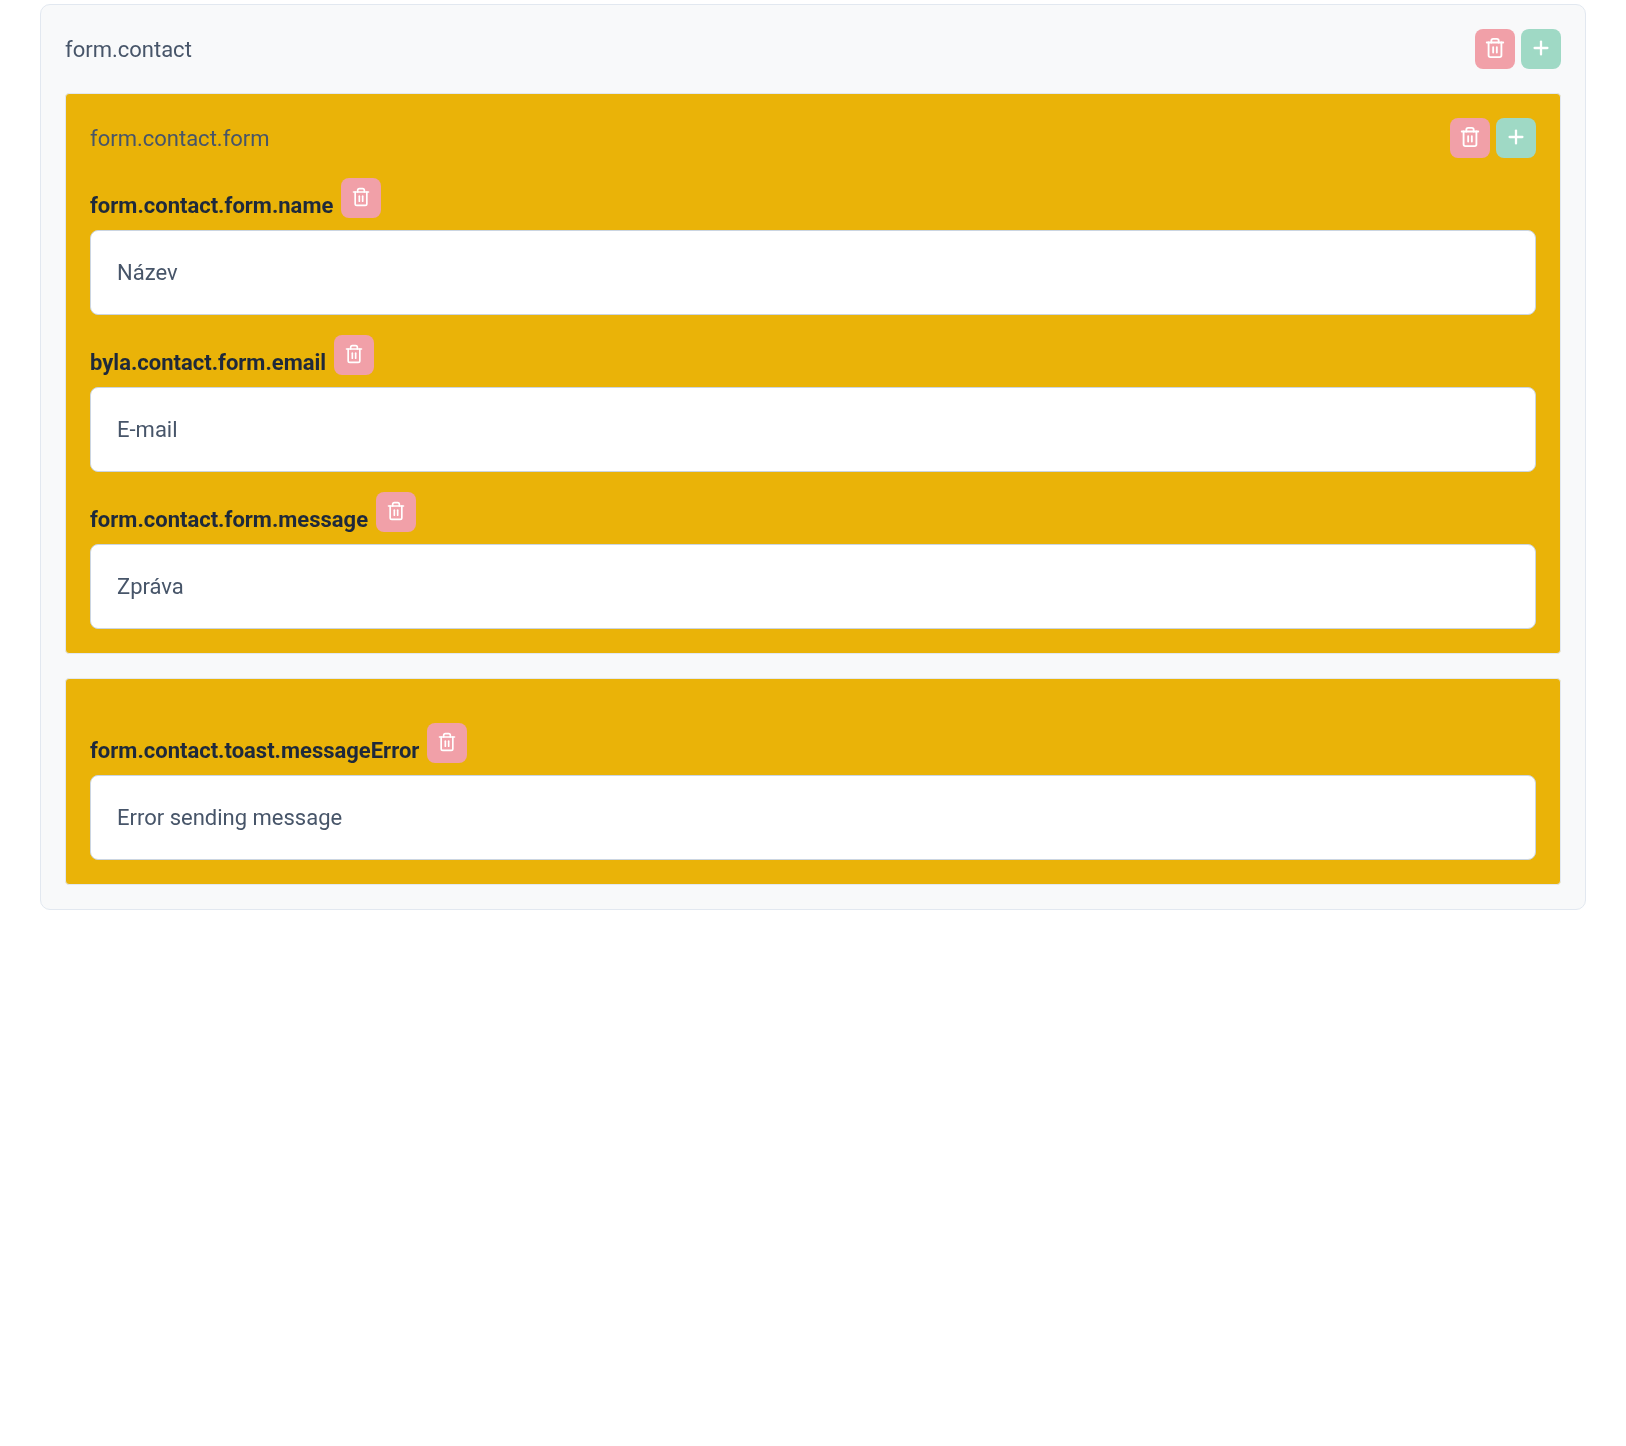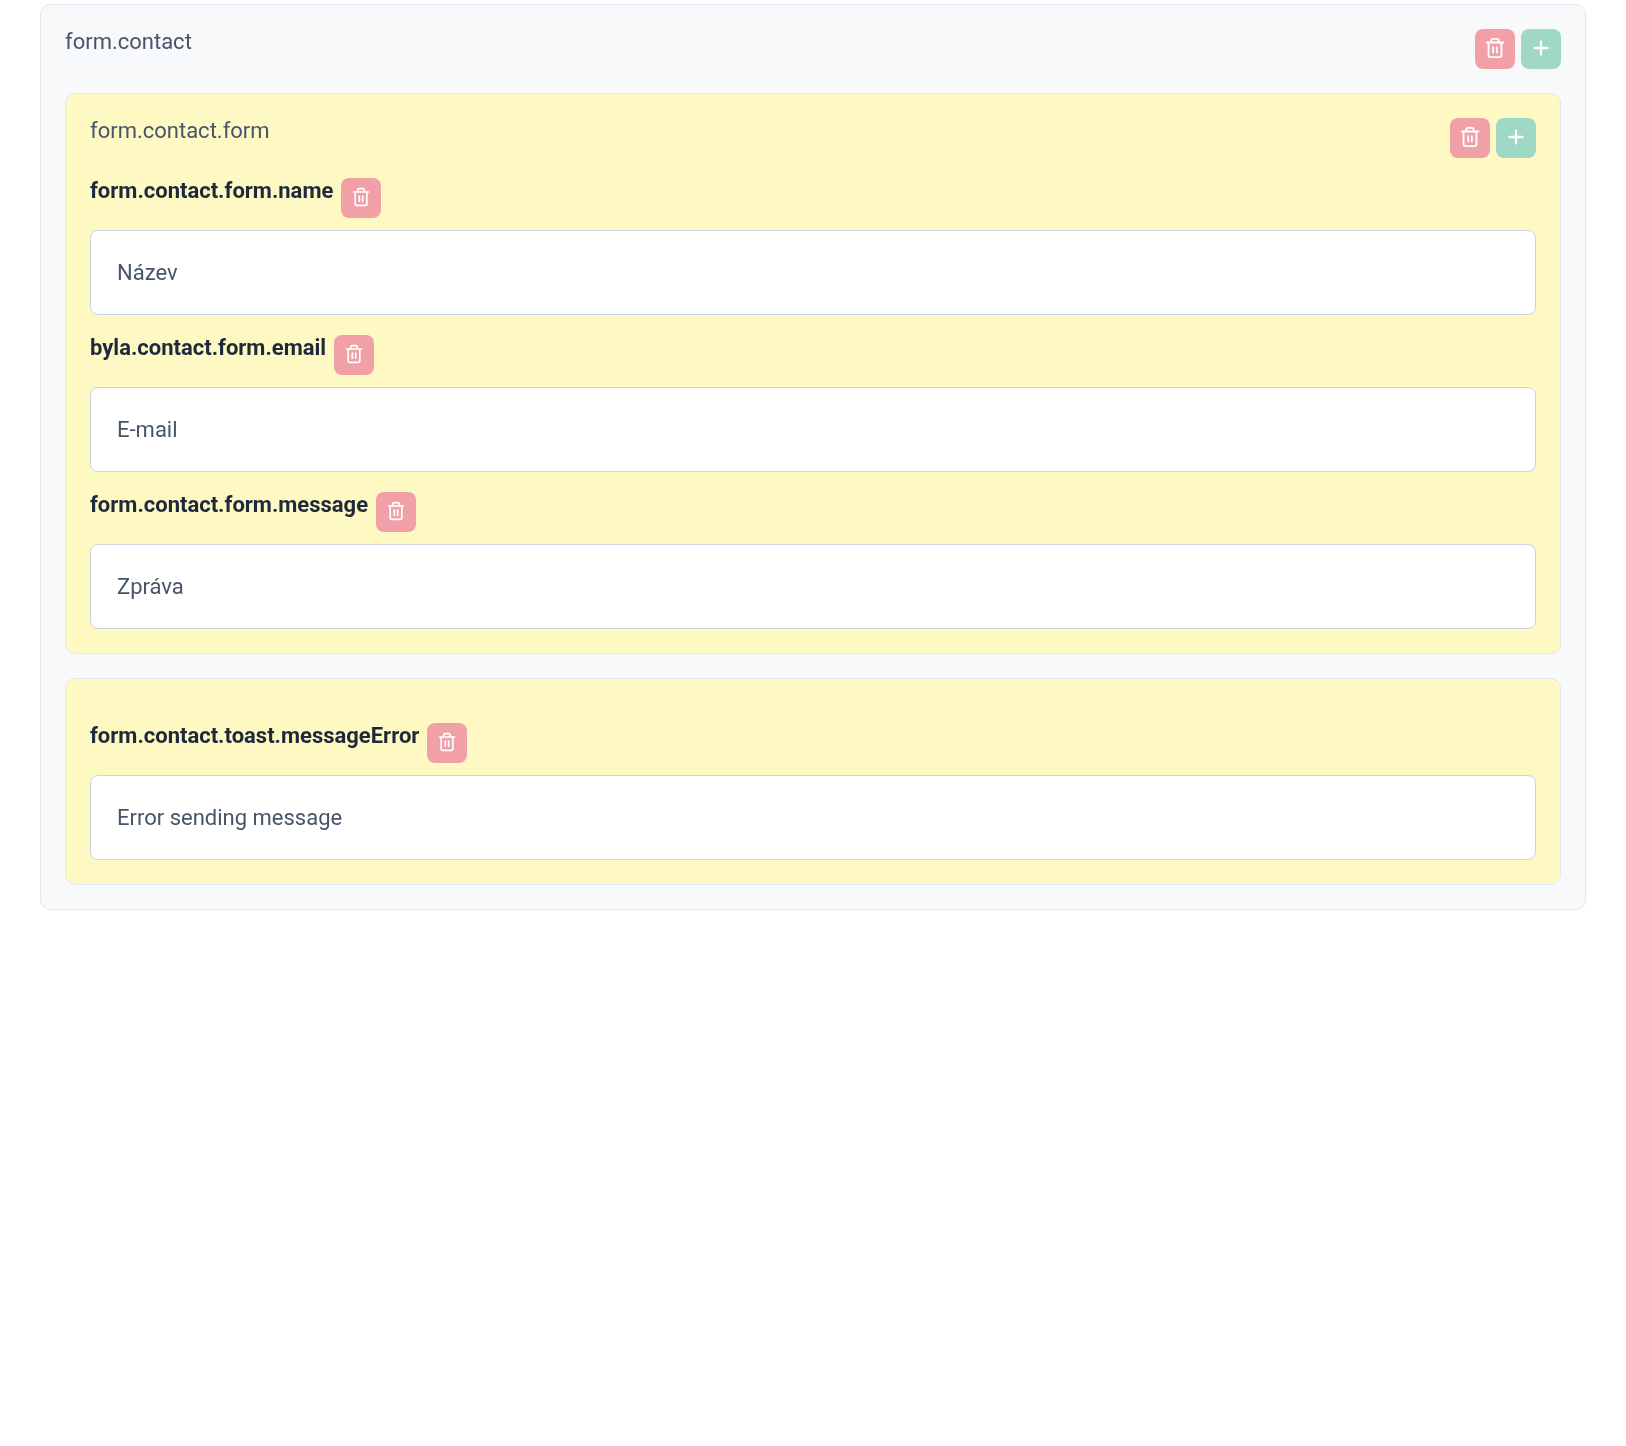--- a/index.html
+++ b/index.html
@@ -13,30 +13,30 @@
       padding: 4px 40px;
     }
     .card {
       background: #f8f9fa;
       border: 1px solid #e2e8f0;
       border-radius: 10px;
       padding: 24px;
       margin-bottom: 24px;
     }
     .card-inner {
-      background: #fef9c3;
+      background: #eab308;
       border: 1px solid #e2e8f0;
-      border-radius: 10px;
+      border-radius: 4px;
       padding: 24px;
       margin-top: 24px;
     }
     .card-header {
       display: flex;
       justify-content: space-between;
-      align-items: flex-start;
+      align-items: center;
       margin-bottom: 0;
     }
     .card-title {
       font-size: 22px;
       color: #475569;
       font-weight: 400;
     }
     .card-actions {
       display: flex;
       gap: 6px;
@@ -63,21 +63,21 @@
     }
     .icon-btn svg {
       width: 22px;
       height: 22px;
     }
     .field-group {
       margin-top: 20px;
     }
     .field-label-row {
       display: flex;
-      align-items: flex-start;
+      align-items: flex-end;
       gap: 8px;
       margin-bottom: 12px;
     }
     .field-label {
       font-size: 22px;
       font-weight: 700;
       color: #1e293b;
     }
     .field-delete-btn {
       width: 40px;

